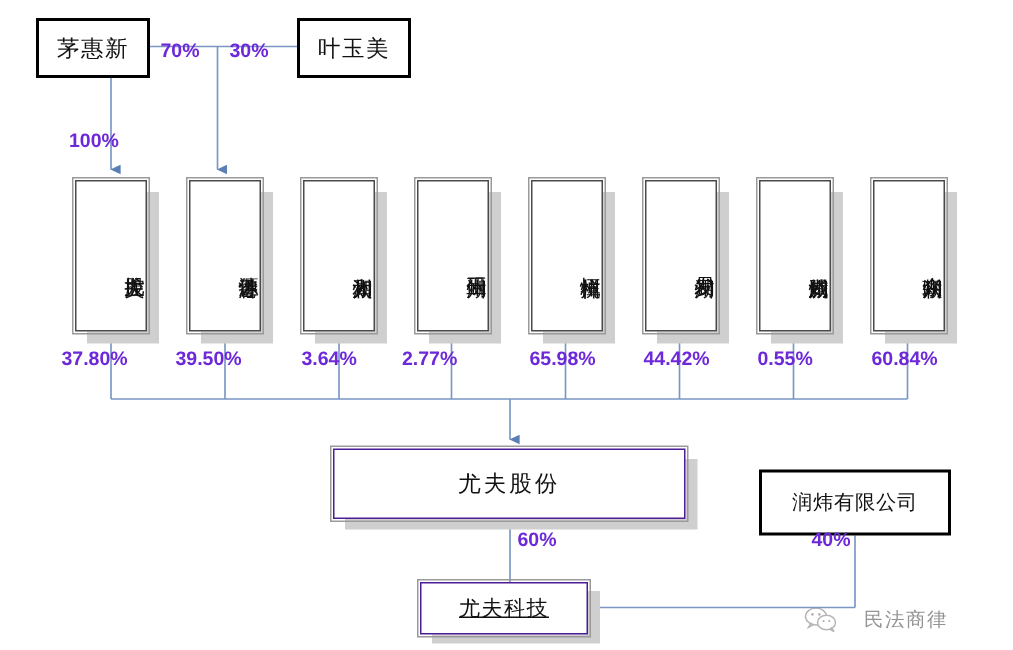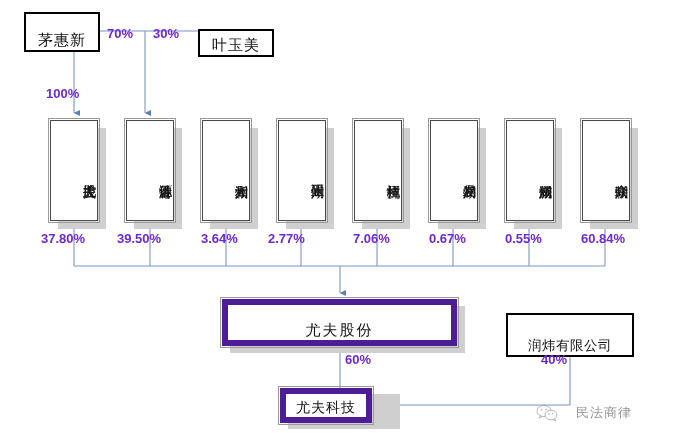--- a/index.html
+++ b/index.html
@@ -22,21 +22,21 @@
     height: 433px;
     pointer-events: none;
   }
 
   
   .node {
     position: absolute;
     box-sizing: border-box;
     background: #ffffff;
     display: flex;
-    align-items: flex-end;
+    align-items: center;
     justify-content: center;
     text-align: center;
     color: #111111;
     z-index: 3;
   }
   
   .node.person {
     border: 2px solid #000000;
     font-size: 15px;
     letter-spacing: 1px;
@@ -55,21 +55,21 @@
     align-items: flex-start;
     justify-content: center;
   }
   .node.col .vtext {
     writing-mode: vertical-rl;
     text-orientation: upright;
     white-space: nowrap;
   }
   
   .node.wide {
-    border: 6px solid #4c1d95;
+    border: 1px solid #4c1d95;
     outline: 1px solid #9a9a9a;
     outline-offset: 1px;
     font-size: 15px;
     letter-spacing: 2px;
   }
   .shadow {
     position: absolute;
     background: #cfcfcf;
     z-index: 1;
   }
@@ -154,21 +154,21 @@
   <div class="shadow" style="left:438px; top:128px; width:48px;  height:101px;"></div>
   <div class="shadow" style="left:514px; top:128px; width:48px;  height:101px;"></div>
   <div class="shadow" style="left:590px; top:128px; width:48px;  height:101px;"></div>
   <div class="shadow" style="left:230px; top:306px; width:235px; height:47px;"></div>
   <div class="shadow" style="left:288px; top:394px; width:112px; height:35px;"></div>
 
   <div class="node person" style="left:24px; top:12px; width:76px; height:40px;">
     <span>茅惠新</span>
   </div>
 
-  <div class="node person" style="left:198px; top:29px; width:76px; height:28px;">
+  <div class="node person" style="left:198px; top:12px; width:76px; height:40px;">
     <span>叶玉美</span>
   </div>
 
   <div class="node col" style="left:50px; top:120px; width:48px; height:101px;">
     <span class="vtext">尤夫控股</span>
   </div>
   <div class="node col" style="left:126px; top:120px; width:48px; height:101px;">
     <span class="vtext">香港佳源</span>
   </div>
   <div class="node col" style="left:202px; top:120px; width:48px; height:101px;">
@@ -191,34 +191,34 @@
   </div>
 
   <div class="node wide" style="left:222px; top:299px; width:235px; height:47px;">
     <span>尤夫股份</span>
   </div>
 
   <div class="node person" style="left:506px; top:313px; width:128px; height:44px; font-size:13.5px; letter-spacing:0.5px;">
     <span>润炜有限公司</span>
   </div>
 
-  <div class="node wide" style="left:280px; top:388px; width:92px; height:35px; font-size:14px; letter-spacing:1px;">
+  <div class="node wide" style="left:280px; top:388px; width:112px; height:35px; font-size:14px; letter-spacing:1px;text-decoration:underline;">
     <span>尤夫科技</span>
   </div>
 
   <div class="pct" style="left:46px; top:86px;">100%</div>
   <div class="pct" style="left:107px; top:26px;">70%</div>
   <div class="pct" style="left:153px; top:26px;">30%</div>
 
   <div class="pct" style="left:41px; top:231px;">37.80%</div>
   <div class="pct" style="left:117px; top:231px;">39.50%</div>
   <div class="pct" style="left:201px; top:231px;">3.64%</div>
   <div class="pct" style="left:268px; top:231px;">2.77%</div>
-  <div class="pct" style="left:353px; top:231px;">7.06%</div>
-  <div class="pct" style="left:429px; top:231px;">0.67%</div>
+  <div class="pct" style="left:353px; top:231px;">65.98%</div>
+  <div class="pct" style="left:429px; top:231px;">44.42%</div>
   <div class="pct" style="left:505px; top:231px;">0.55%</div>
   <div class="pct" style="left:581px; top:231px;">60.84%</div>
 
   <div class="pct" style="left:345px; top:352px;">60%</div>
   <div class="pct" style="left:541px; top:352px;">40%</div>
 
   <div id="watermark">
     <svg class="wm-icon" width="22" height="18" viewBox="0 0 22 18">
       <ellipse cx="8" cy="7" rx="7" ry="5.6" fill="none" stroke="#9a9a9a" stroke-width="1"></ellipse>
       <path d="M4.5 11.5 L3 14.2 L6 12.6 Z" fill="none" stroke="#9a9a9a" stroke-width="1"></path>

